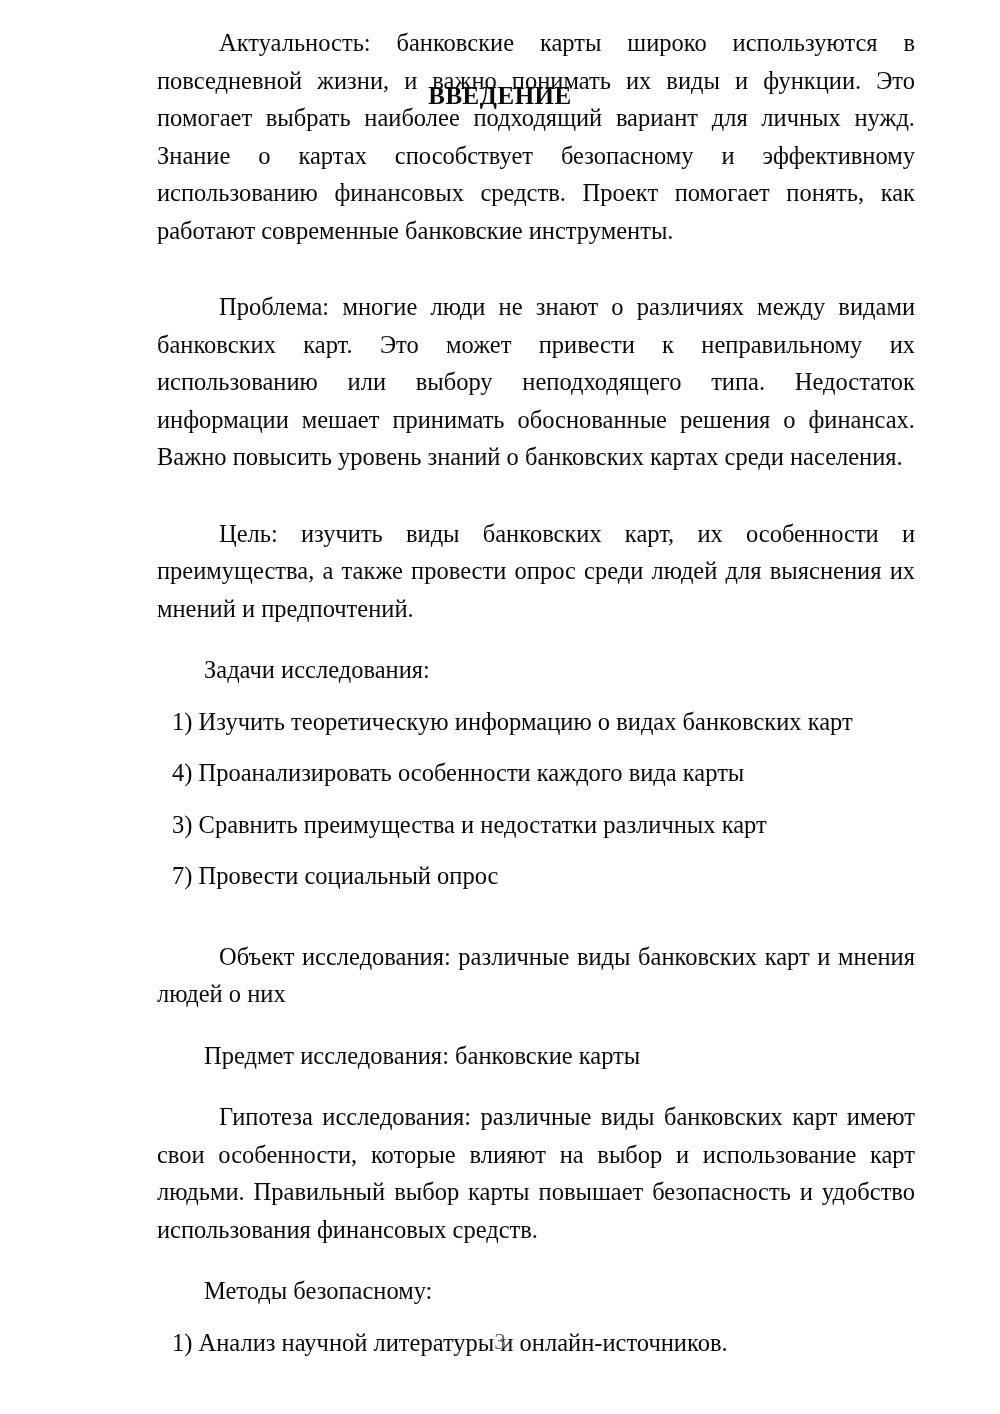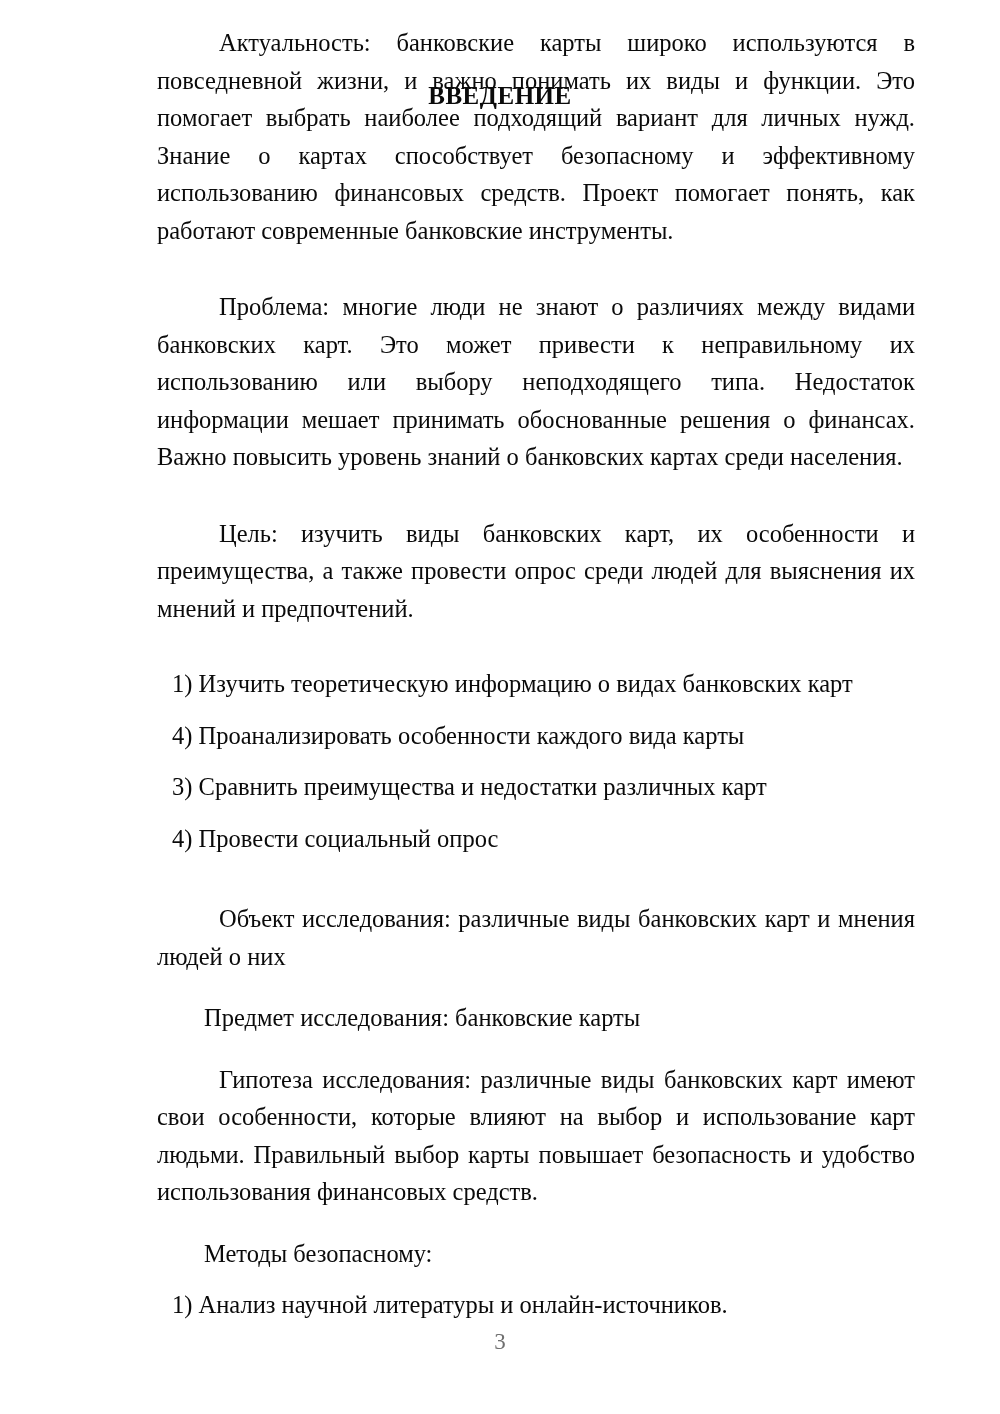--- a/index.html
+++ b/index.html
@@ -90,36 +90,37 @@
     <div class="gap-sm"></div>
 
     <p class="para">Проблема: многие люди не знают о различиях между видами банковских карт. Это может привести к неправильному их использованию или выбору неподходящего типа. Недостаток информации мешает принимать обоснованные решения о финансах. Важно повысить уровень знаний о банковских картах среди населения.</p>
 
     <div class="gap-sm"></div>
 
     <p class="para">Цель: изучить виды банковских карт, их особенности и преимущества, а также провести опрос среди людей для выяснения их мнений и предпочтений.</p>
 
     <div class="gap-sm"></div>
 
+    <p class="heading-line">Задачи исследования:</p>
 
     <div class="gap-md"></div>
 
     <p class="listline">1) Изучить теоретическую информацию о видах банковских карт</p>
 
     <div class="gap-md"></div>
 
     <p class="listline">4) Проанализировать особенности каждого вида карты</p>
 
     <div class="gap-md"></div>
 
     <p class="listline">3) Сравнить преимущества и недостатки различных карт</p>
 
     <div class="gap-md"></div>
 
-    <p class="listline">4) Провести социальный опрос</p>
+    <p class="listline">7) Провести социальный опрос</p>
 
     <div class="gap-md"></div>
 
 
     <div class="gap-md"></div>
 
     <p class="para">Объект исследования: различные виды банковских карт и мнения людей о них</p>
 
     <div class="gap-sm"></div>
 

